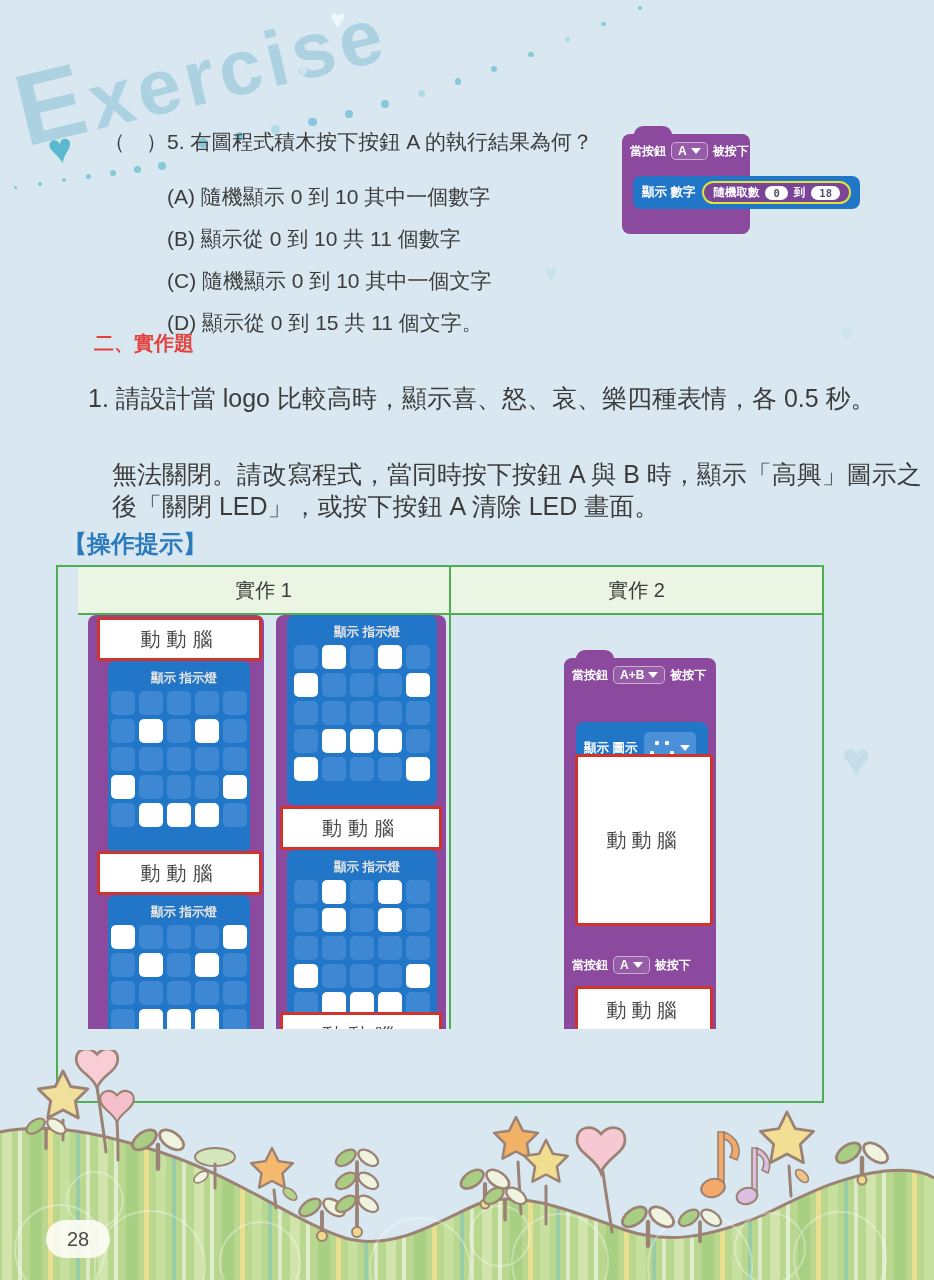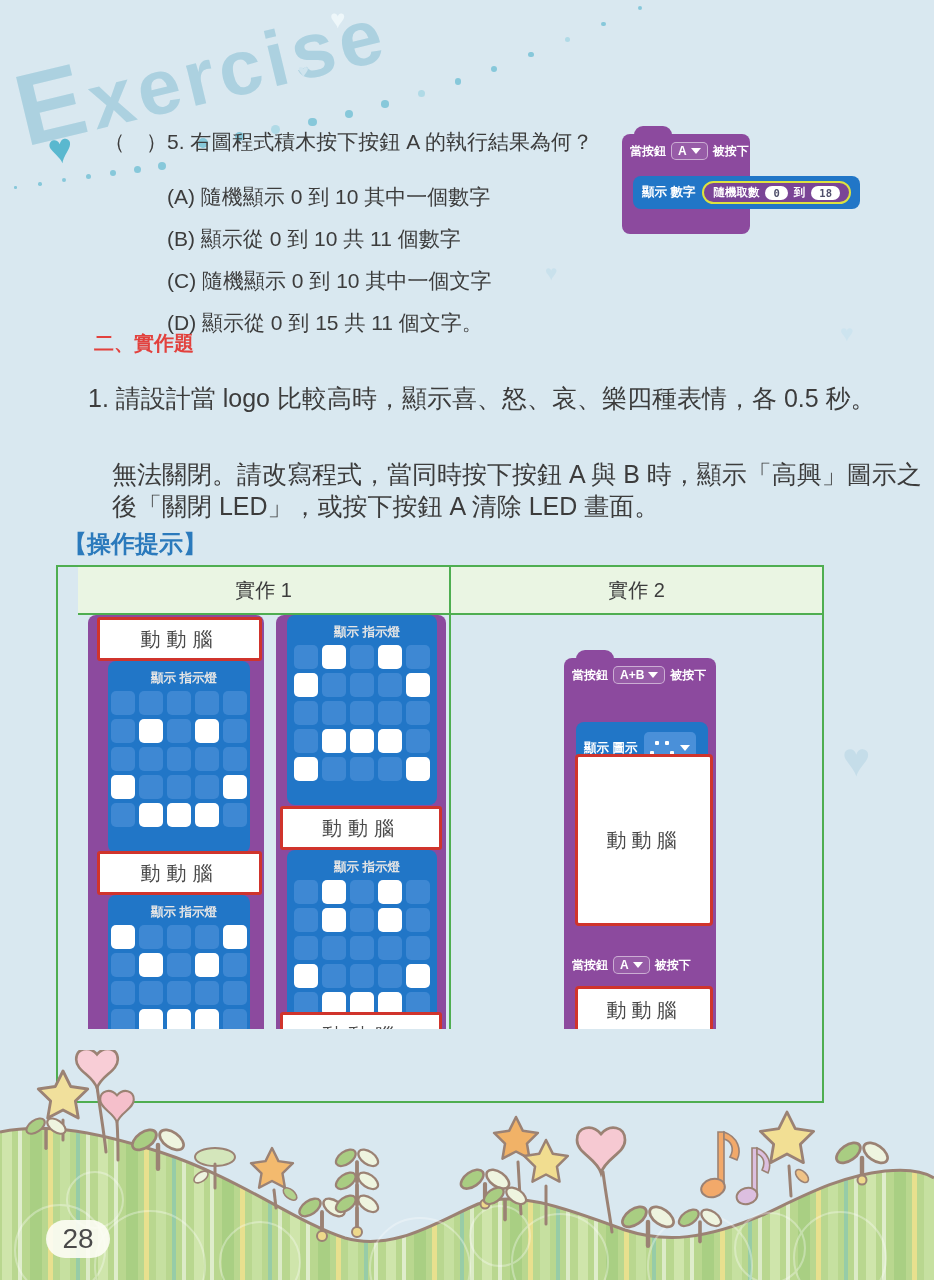--- a/index.html
+++ b/index.html
@@ -60,21 +60,21 @@
   .td + .td{border-left:2px solid #4fae51;}
   .purple-wrap{position:absolute;background:#8c4a9e;border-radius:8px;z-index:1;}
   .blue-blk{position:absolute;background:#2176c7;border-radius:8px;z-index:2;}
   .white-box{position:absolute;background:#fff;border:3px solid #d0342c;border-radius:4px;
     display:flex;align-items:center;justify-content:center;font-size:20px;letter-spacing:5px;
     color:#4a4a4a;z-index:3;box-sizing:border-box;}
   .notch{position:absolute;background:#2176c7;border-radius:0 0 14px 14px;z-index:2;}
   
   .deco-svg{position:absolute;left:0;top:1050px;z-index:4;}
   .page-pill{position:absolute;left:46px;top:1220px;width:64px;height:38px;background:rgba(253,253,245,.9);
-    border-radius:19px;display:flex;align-items:center;justify-content:center;font-size:28px;
+    border-radius:19px;display:flex;align-items:center;justify-content:center;font-size:20px;
     color:#4a4a4a;z-index:6;}
 </style>
 </head>
 <body>
 
 <div class="page">
 
   <div class="exercise-logo">Exercise</div>
   <div id="dots">
       <div class="dot" style="left: 198px; top: 138px; width: 10px; height: 10px;"></div>

